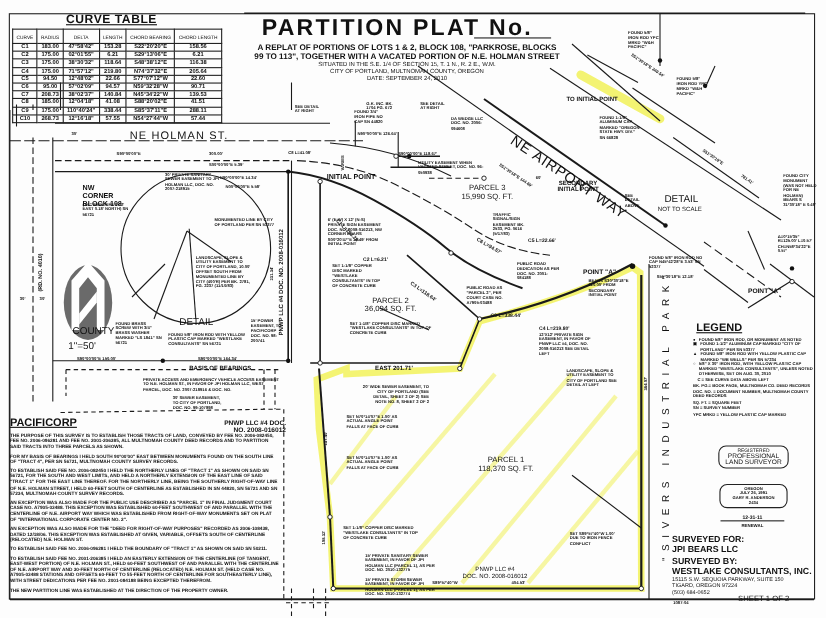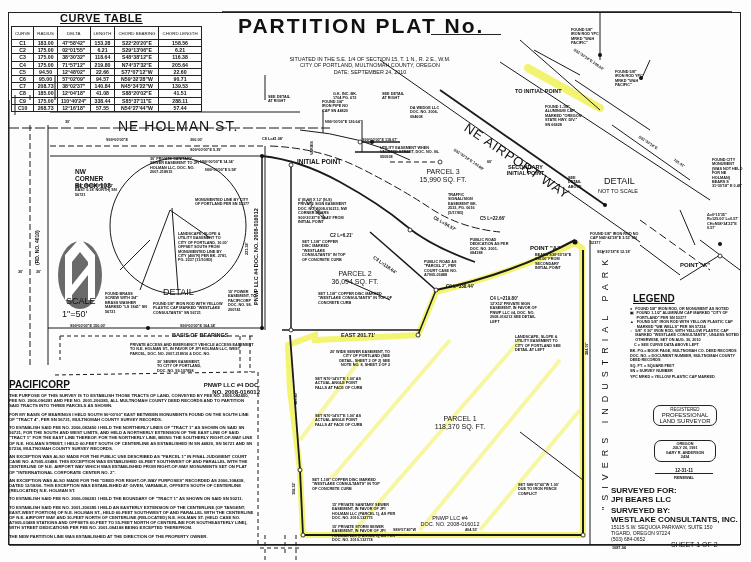--- a/index.html
+++ b/index.html
@@ -16,21 +16,21 @@
   table.curve { position:absolute; left:11px; top:26px; border-collapse:collapse; font-size:5.2px; font-weight:bold; }
   table.curve th, table.curve td { border:1px solid #222; padding:0 3px; text-align:center; height:6.2px; line-height:6.2px; white-space:nowrap; }
   table.curve th { font-size:4.4px; line-height:5px; height:12px; font-weight:normal; }
 
   
   .title-main { left:238px; top:14px; font-size:21px; letter-spacing:2px; font-weight:bold; }
   .title-line { left:431px; top:34px; width:70px; border-bottom:1.5px solid #222; }
   .title-sub { left:200px; top:38px; width:340px; text-align:center; font-size:7.4px; font-weight:bold; line-height:9px; }
   .title-loc { left:200px; top:56px; width:340px; text-align:center; font-size:5.4px; line-height:6.4px; }
 
-  .street { font-size:14px; letter-spacing:1px; }
+  .street { font-size:10px; letter-spacing:1px; }
   .parcel { font-size:7px; text-align:center; line-height:8px; }
 
   .legend-title { font-size:10px; font-weight:bold; text-decoration:underline; }
   .stamp { border:1.2px solid #222; border-radius:7px; text-align:center; }
 
   .narr-title { font-size:10px; font-weight:bold; text-decoration:underline; }
   .narr p { margin:0 0 3px 0; font-size:4.3px; line-height:5.2px; font-weight:bold; }
 
   .surv { font-size:8px; font-weight:bold; line-height:9px; }
   .surv-small { font-size:5px; line-height:6px; }
@@ -262,20 +262,24 @@
           <td>12°16'18"</td>
           <td>57.55</td>
           <td>N54°27'44"W</td>
           <td>57.44</td>
         </tr>
     </tbody>
   </table>
 
   <div class="abs title-main">PARTITION PLAT No.</div>
   <div class="abs title-line"></div>
+  <div class="abs title-sub">
+    <div>A REPLAT OF PORTIONS OF LOTS 1 &amp; 2, BLOCK 108, "PARKROSE, BLOCKS</div>
+    <div>99 TO 113", TOGETHER WITH A VACATED PORTION OF N.E. HOLMAN STREET</div>
+  </div>
   <div class="abs title-loc">
     <div>SITUATED IN THE S.E. 1/4 OF SECTION 15, T. 1 N., R. 2 E., W.M.</div>
     <div>CITY OF PORTLAND, MULTNOMAH COUNTY, OREGON</div>
     <div>DATE: SEPTEMBER 24, 2010</div>
   </div>
 
   <div class="abs street" style="left:118px;top:118px;">NE HOLMAN ST.</div>
   <div class="abs street" style="left:470px;top:120px;transform:rotate(34deg);transform-origin:left top;font-size:13px;">NE AIRPORT WAY</div>
 
   <div class="abs micro" style="left:35px;top:265px;transform:rotate(-90deg);transform-origin:left top;font-size:5px;">(RD. NO. 4010)</div>
@@ -298,21 +302,21 @@
   <div class="abs" style="left:503px;top:164px;font-size:5.5px;font-weight:bold;width:45px;text-align:center;">SECONDARY INITIAL POINT</div>
   <div class="abs" style="left:515px;top:88px;font-size:5.5px;font-weight:bold;">TO INITIAL POINT</div>
   <div class="abs" style="left:530px;top:245px;font-size:6px;font-weight:bold;">POINT "A"</div>
   <div class="abs" style="left:680px;top:262px;font-size:6px;font-weight:bold;">POINT "A"</div>
 
   <div class="abs" style="left:163px;top:287px;font-size:9px;">DETAIL</div>
   <div class="abs" style="left:604px;top:176px;font-size:9px;">DETAIL</div>
   <div class="abs" style="left:598px;top:188px;font-size:5.5px;">NOT TO SCALE</div>
 
   <div class="abs" style="left:172px;top:332px;font-size:5.5px;font-weight:bold;">BASIS OF BEARINGS</div>
-  <div class="abs" style="left:66px;top:296px;font-size:9px;">SCALE</div>
+  <div class="abs" style="left:66px;top:296px;font-size:9px;">COUNTY</div>
   <div class="abs" style="left:62px;top:309px;font-size:9px;">1"=50'</div>
   <div class="abs micro" style="left:70px;top:324px;">S90°00'00"E 150.00'</div>
   <div class="abs micro" style="left:180px;top:324px;">S90°00'00"E 164.34'</div>
 
   <div class="abs" style="left:75px;top:168px;font-size:6.5px;font-weight:bold;width:40px;line-height:7px;">NW CORNER BLOCK 108</div>
   <div class="abs micro" style="left:75px;top:184px;width:45px;">(3/4" IRON PIPE 0.72' EAST 0.18' NORTH) SN 56721</div>
 
   <div class="abs micro" style="left:333px;top:92px;width:30px;">G.K. INC. BK. 1704 PG. 672</div>
   <div class="abs micro" style="left:410px;top:106px;width:35px;">DA WEDGE LLC DOC. NO. 2006-094608</div>
   <div class="abs" style="left:253px;top:305px;font-size:5.5px;font-weight:bold;transform:rotate(-90deg);transform-origin:left top;white-space:nowrap;">PNWP LLC #4 DOC. NO. 2008-016012</div>

